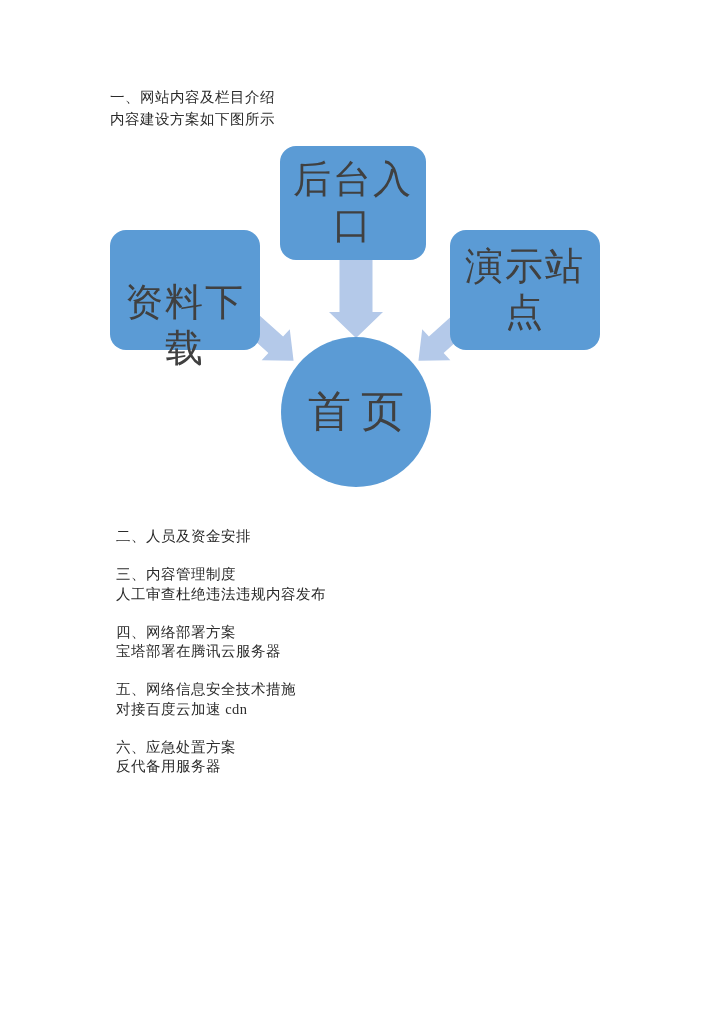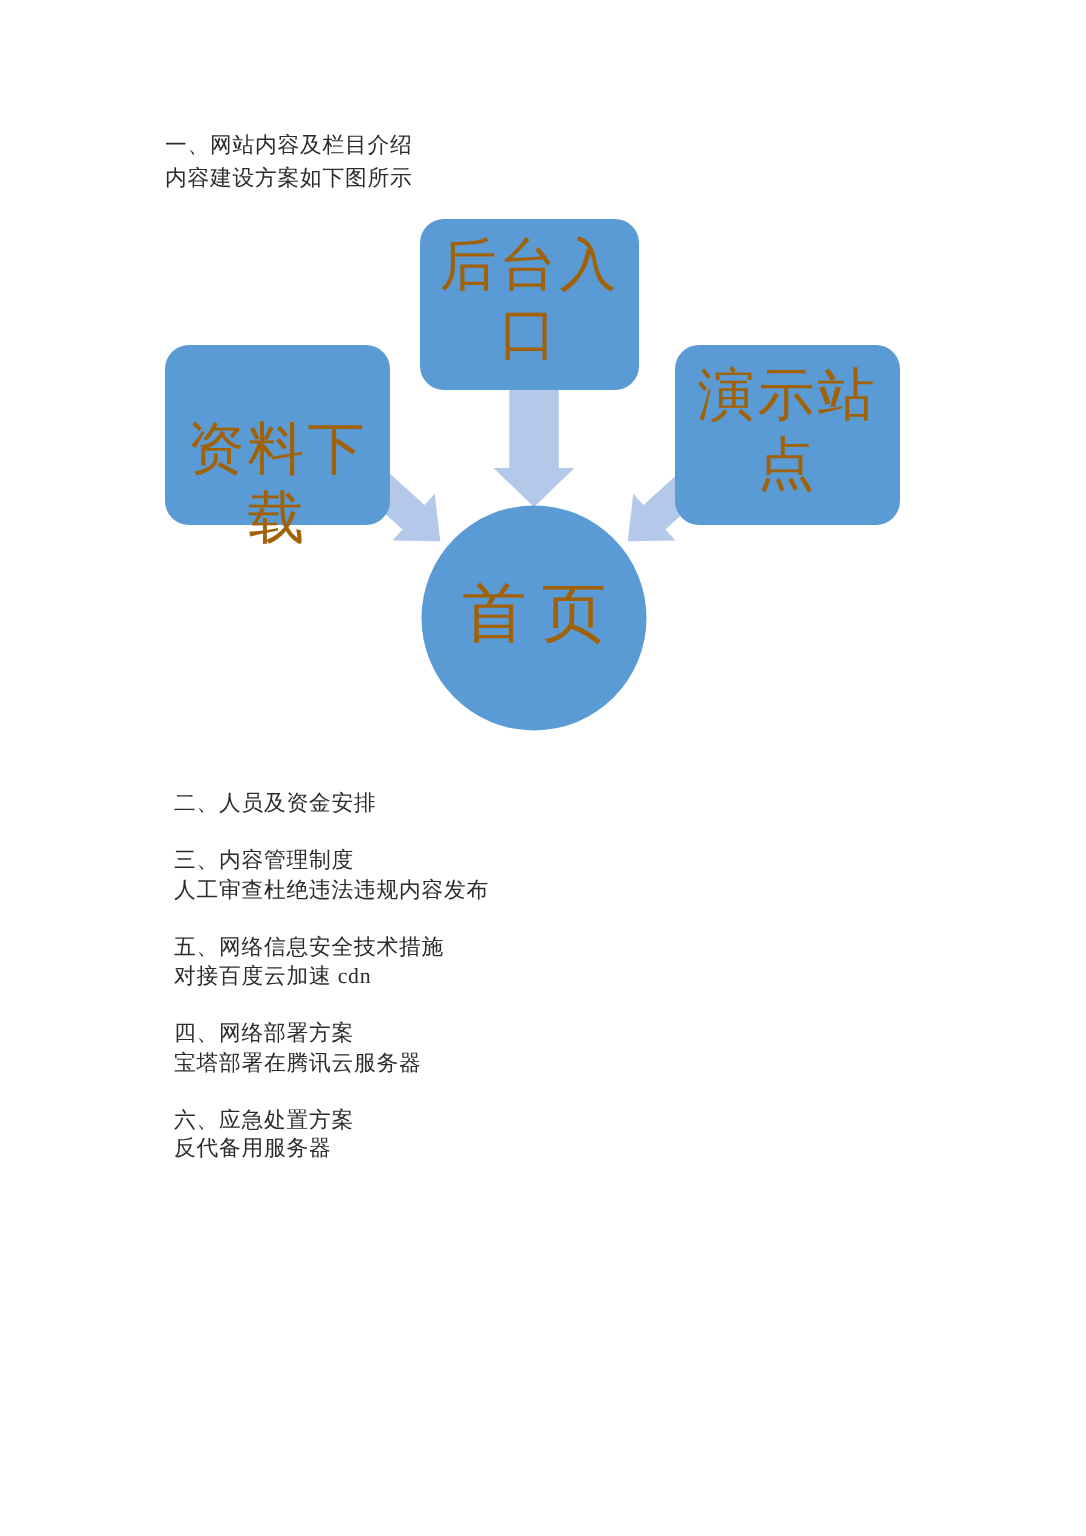--- a/index.html
+++ b/index.html
@@ -32,26 +32,25 @@
     width: 500px;
     height: 346px;
   }
   .diagram svg { position: absolute; left: 0; top: 0; }
   .node-label {
     position: absolute;
     display: flex;
     align-items: center;
     justify-content: center;
     text-align: center;
-    color: #a16207;
+    color: #404040;
     font-size: 38px;
     line-height: 1.2;
     letter-spacing: 2px;
     word-break: break-all;
-    font-family: Liberation Mono, monospace;
   }
   .node-label.top    { left: 174px; top: 2px;   width: 146px; height: 114px; }
   .node-label.left   { left: 4px;   top: 86px;  width: 150px; height: 120px; margin-top: 36px; }
   .node-label.right  { left: 344px; top: 86px;  width: 150px; height: 120px; }
   .node-label.center { left: 175px; top: 193px; width: 150px; height: 150px;
                        font-size: 43px; letter-spacing: 10px; padding-left: 10px;
                        box-sizing: border-box; }
 
   
   .lower {
@@ -96,26 +95,26 @@
 
   <div class="lower">
     <div class="sec">
       <div class="line">二、人员及资金安排</div>
     </div>
     <div class="sec">
       <div class="line">三、内容管理制度</div>
       <div class="line">人工审查杜绝违法违规内容发布</div>
     </div>
     <div class="sec">
+      <div class="line">四、网络部署方案</div>
+      <div class="line">宝塔部署在腾讯云服务器</div>
+    </div>
+    <div class="sec">
       <div class="line">五、网络信息安全技术措施</div>
       <div class="line">对接百度云加速 cdn</div>
-    </div>
-    <div class="sec">
-      <div class="line">四、网络部署方案</div>
-      <div class="line">宝塔部署在腾讯云服务器</div>
     </div>
     <div class="sec">
       <div class="line">六、应急处置方案</div>
       <div class="line">反代备用服务器</div>
     </div>
   </div>
 
 </div>
 
 </body></html>

